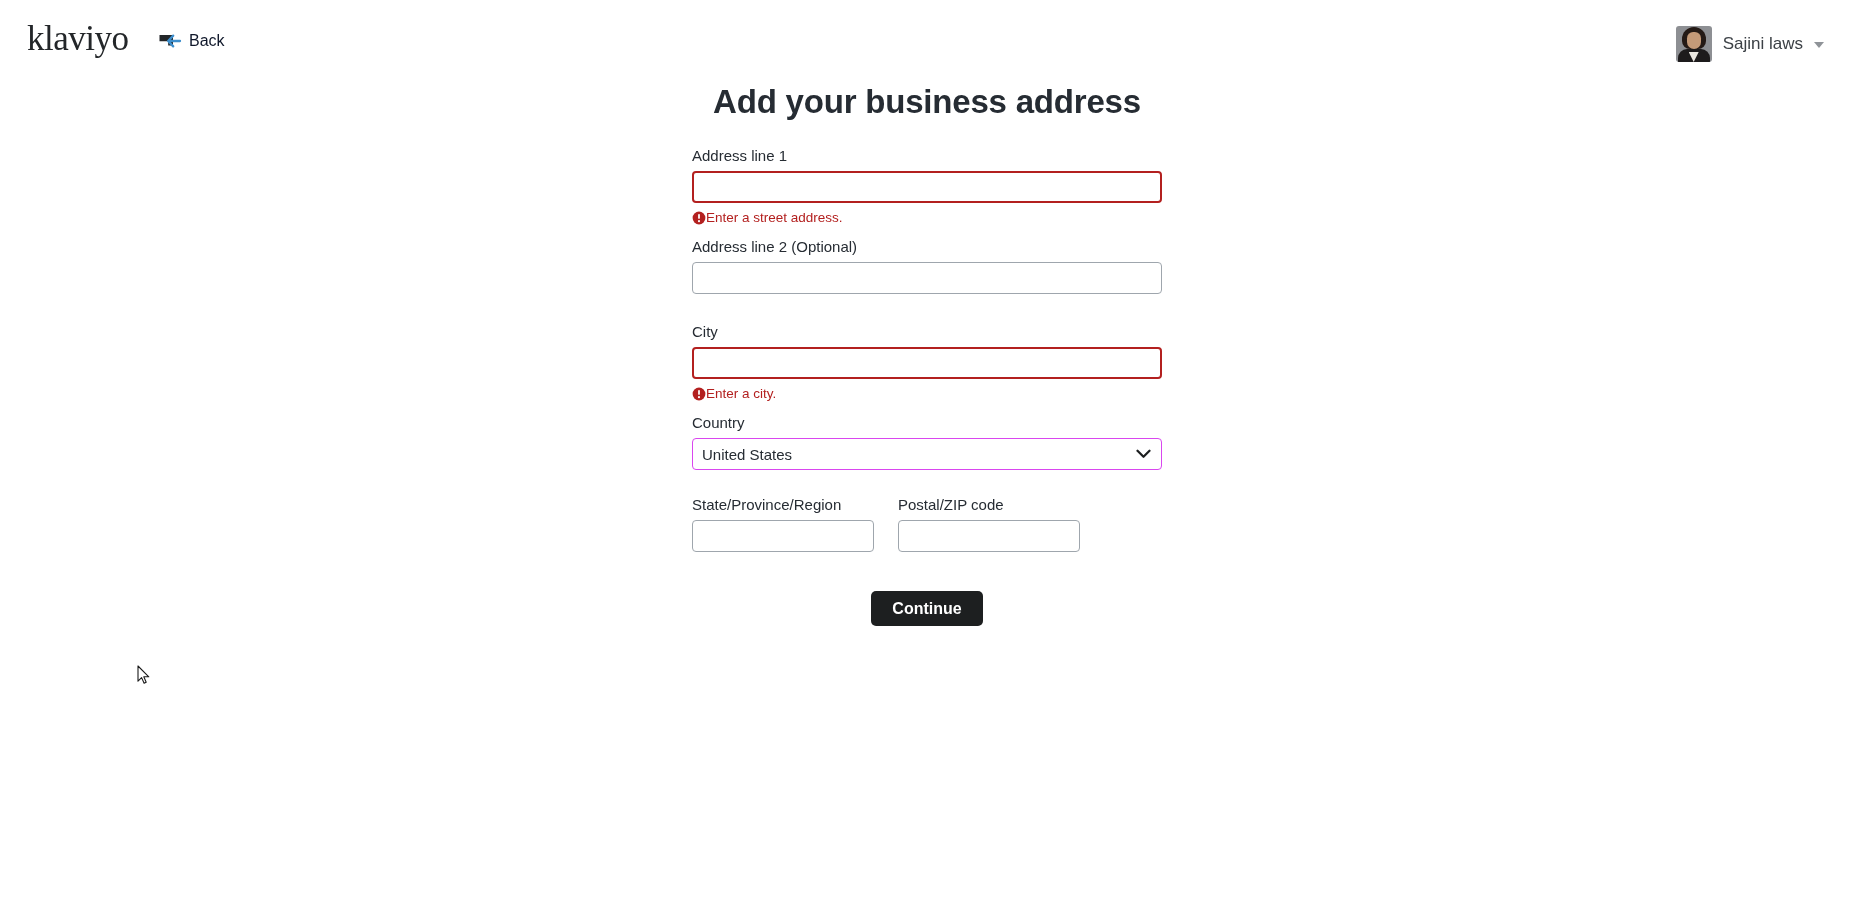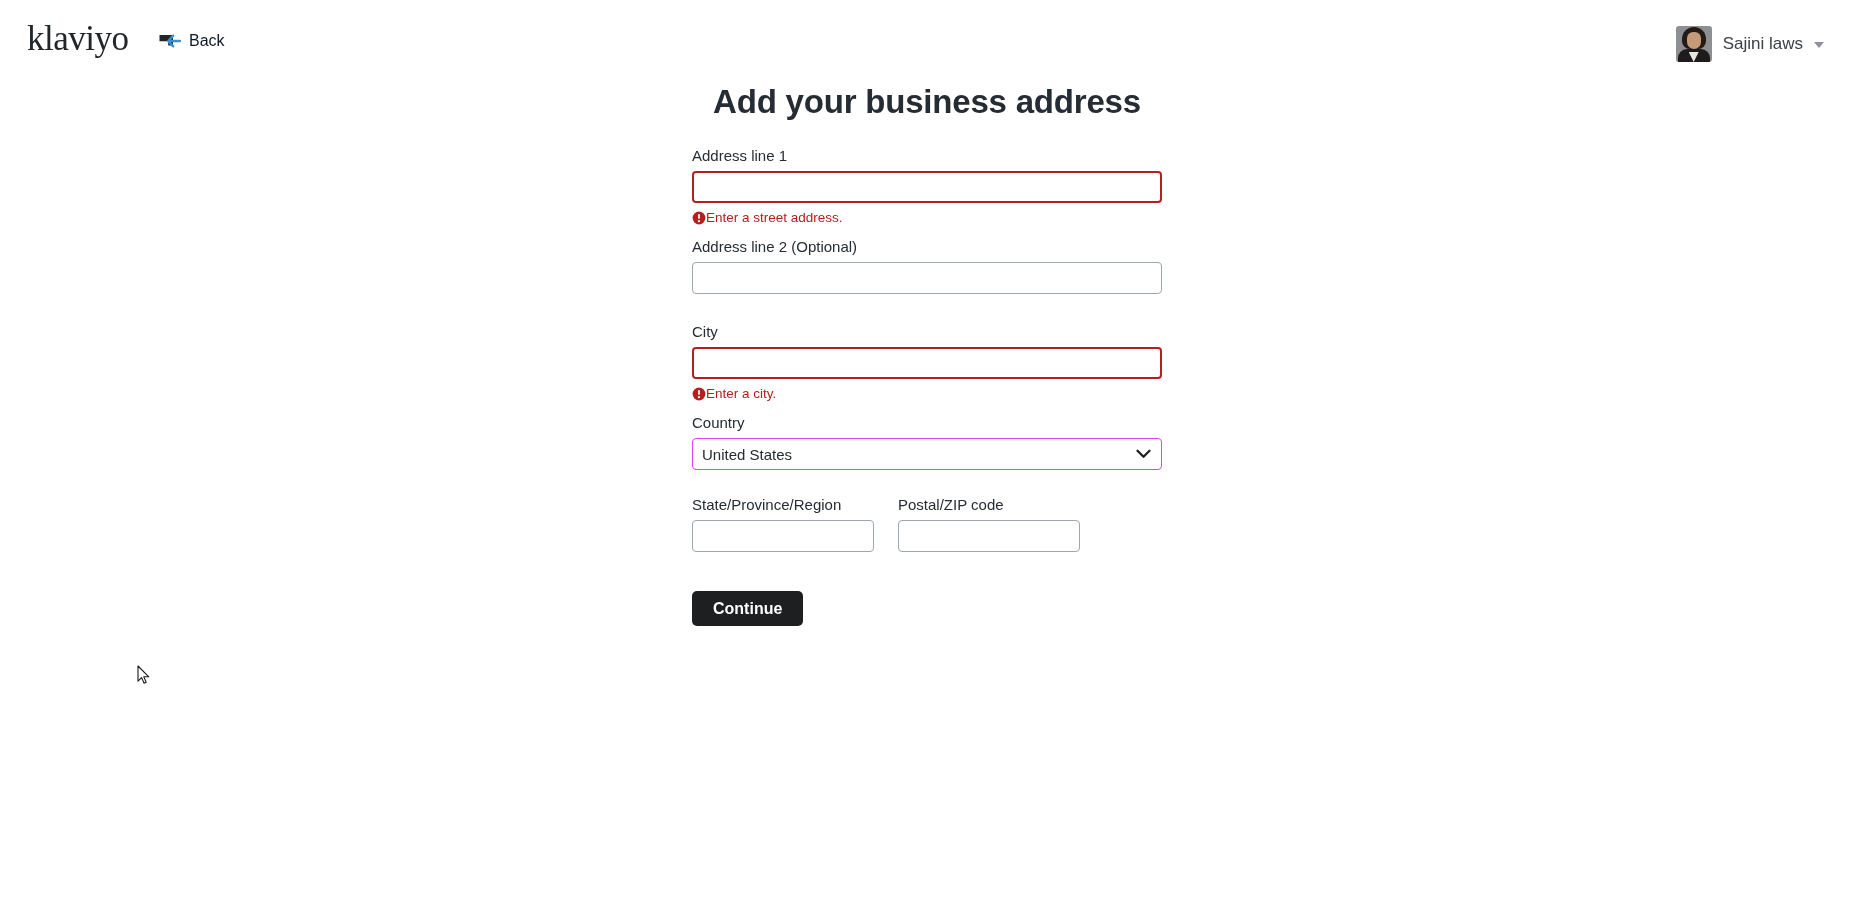--- a/index.html
+++ b/index.html
@@ -225,21 +225,21 @@
 
   .row2 {
     display: flex;
     gap: 24px;
   }
   .col-state { width: 182px; }
   .col-zip { width: 182px; }
 
   .btn-row {
     display: flex;
-    justify-content: flex-start;
+    justify-content: center;
     margin-top: 39px;
   }
   .btn-continue {
     background: #1d1f20;
     color: #ffffff;
     border: none;
     border-radius: 5px;
     font-size: 16px;
     font-weight: bold;
     padding: 0 21px;

